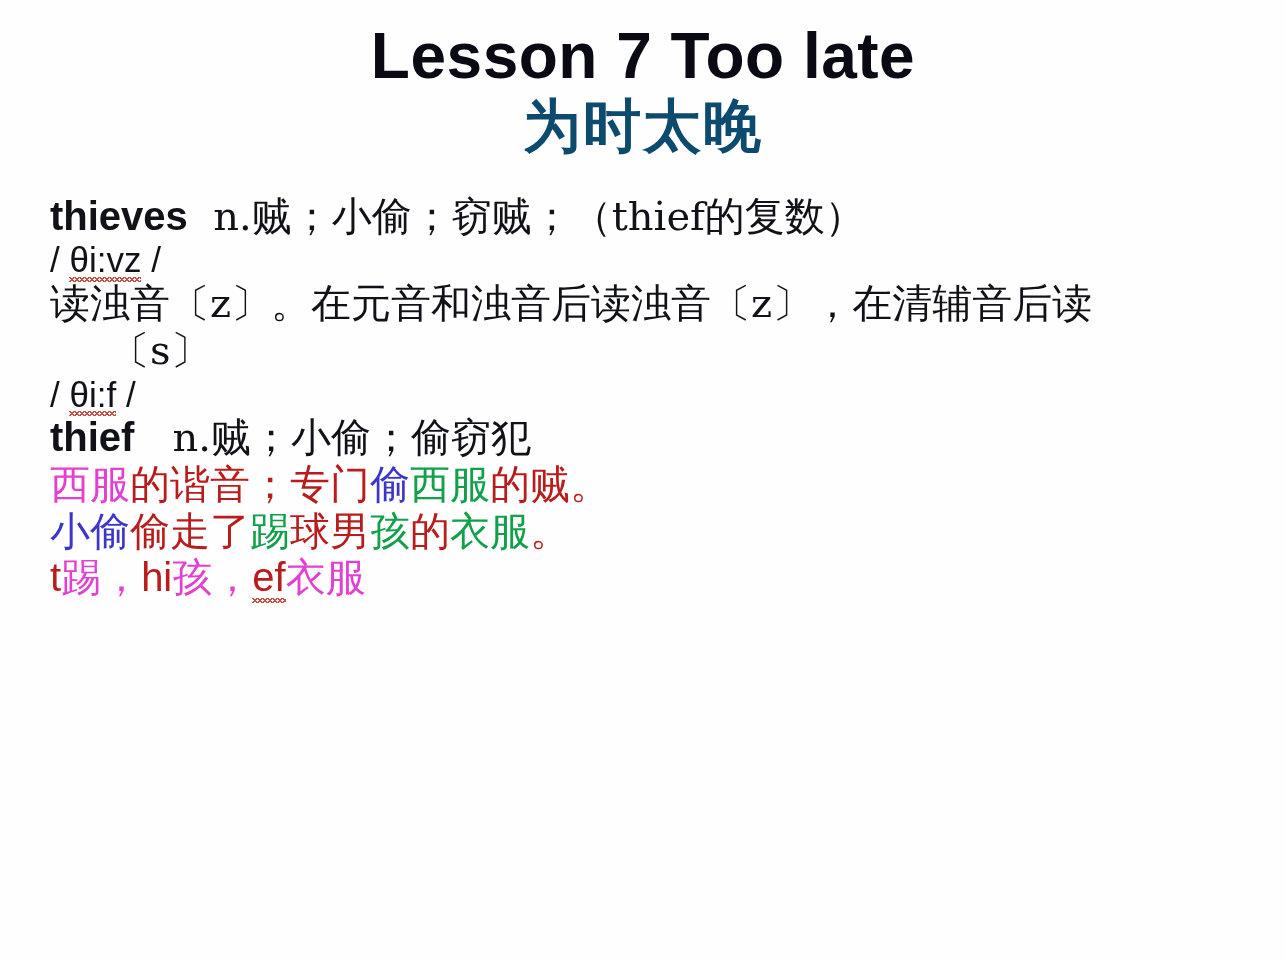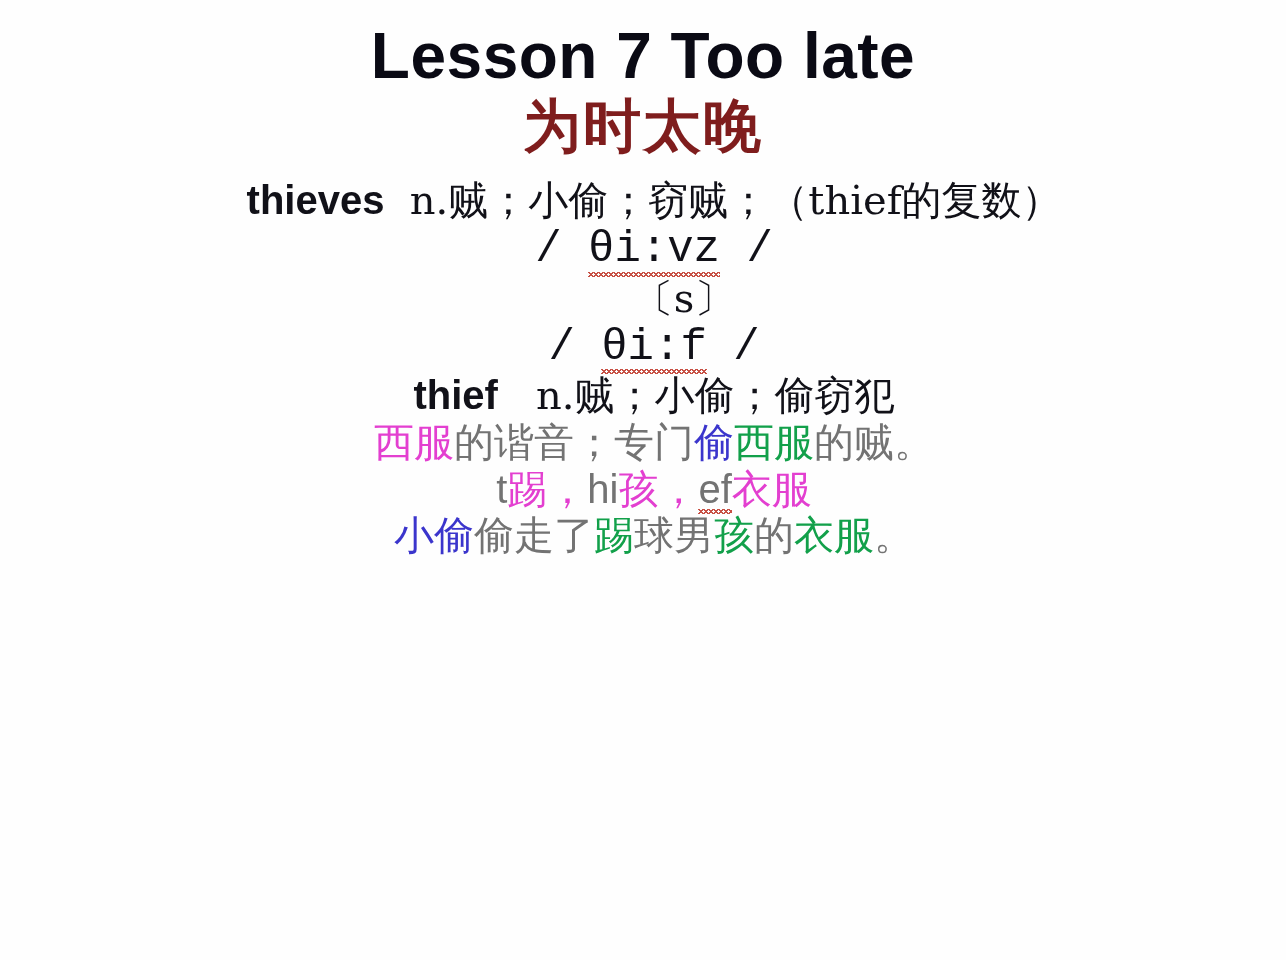--- a/index.html
+++ b/index.html
@@ -34,47 +34,46 @@
     line-height: 1.08;
     letter-spacing: 0.5px;
     color: #0a0a14;
   }
   .title-cn {
     font-family: "DejaVu Serif", "Liberation Serif", serif;
     font-weight: bold;
     font-size: 58px;
     line-height: 1.22;
     letter-spacing: 2px;
-    color: #7f1d1d;
+    color: #0c4a6e;
   }
 
   
   .body-block {
-    margin-top: 16px;
+    margin-top: 32px;
     padding-left: 50px;
     padding-right: 28px;
-    text-align: center;
   }
   .line {
     font-size: 40px;
     line-height: 1.14;
     color: #111118;
     white-space: pre-wrap;
     margin: 0 0 1px 0;
     font-family: "Liberation Sans", "DejaVu Sans", sans-serif;
   }
   .line.cn {
     font-family: "DejaVu Serif", "Liberation Serif", serif;
   }
   .line.mixed {
     font-family: "Liberation Sans", "DejaVu Sans", sans-serif;
   }
   .line.ipa {
-    font-family: Liberation Mono, monospace;
-    font-size: 44px;
+    font-family: Liberation Sans, sans-serif;
+    font-size: 35px;
   }
   .line.hang {
     padding-left: 60px;
   }
 
   
   .spacer {
     height: 66px;
   }
 
@@ -103,21 +102,21 @@
       );
     background-size: 5px 5px, 5px 5px;
     background-repeat: repeat-x, repeat-x;
     opacity: 0.88;
     pointer-events: none;
   }
 
   .pink    { color: #e33fd0; }
   .green   { color: #12a04a; }
   .blue    { color: #3b35cc; }
-  .black   { color: #737373; }
+  .black   { color: #b91c1c; }
   .ser { font-family: "DejaVu Serif", "Liberation Serif", serif; }
   .sans { font-family: "Liberation Sans", "DejaVu Sans", sans-serif; }
   .bold { font-weight: bold; }
 </style>
 </head>
 <body>
 
 <div class="slide">
 
   <div class="title-block">
@@ -125,29 +124,30 @@
     <div class="title-cn">为时太晚</div>
   </div>
 
   <div class="body-block">
 
     <div class="line mixed"><span class="sans bold">thieves</span><span class="ser">  n.贼；小偷；窃贼；（thief的复数）</span></div>
 
     <div class="line ipa"><span>/ </span><span class="sq">θi:vz</span><span> /</span></div>
 
 
+    <div class="line cn"><span>读浊音〔z〕。在元音和浊音后读浊音〔z〕，在清辅音后读</span></div>
     <div class="line cn hang"><span>〔s〕</span></div>
 
     <div class="line ipa"><span>/ </span><span class="sq">θi:f</span><span> /</span></div>
 
     <div class="line mixed"><span class="sans bold">thief</span><span class="ser">   n.贼；小偷；偷窃犯</span></div>
 
     <div class="line cn"><span class="pink">西服</span><span class="black">的谐音；专门</span><span class="blue">偷</span><span class="green">西服</span><span class="black">的贼。</span></div>
 
+    <div class="line cn"><span class="blue">小偷</span><span class="black">偷走了</span><span class="green">踢</span><span class="black">球男</span><span class="green">孩</span><span class="black">的</span><span class="green">衣服</span><span class="black">。</span></div>
+
     <div class="line"><span class="sans black">t</span><span class="ser pink">踢，</span><span class="sans black">hi</span><span class="ser pink">孩，</span><span class="sans black sq">ef</span><span class="ser pink">衣服</span></div>
-
-    <div class="line cn"><span class="blue">小偷</span><span class="black">偷走了</span><span class="green">踢</span><span class="black">球男</span><span class="green">孩</span><span class="black">的</span><span class="green">衣服</span><span class="black">。</span></div>
 
     <div class="spacer"></div>
 
 
   </div>
 </div>
 
 </body></html>

